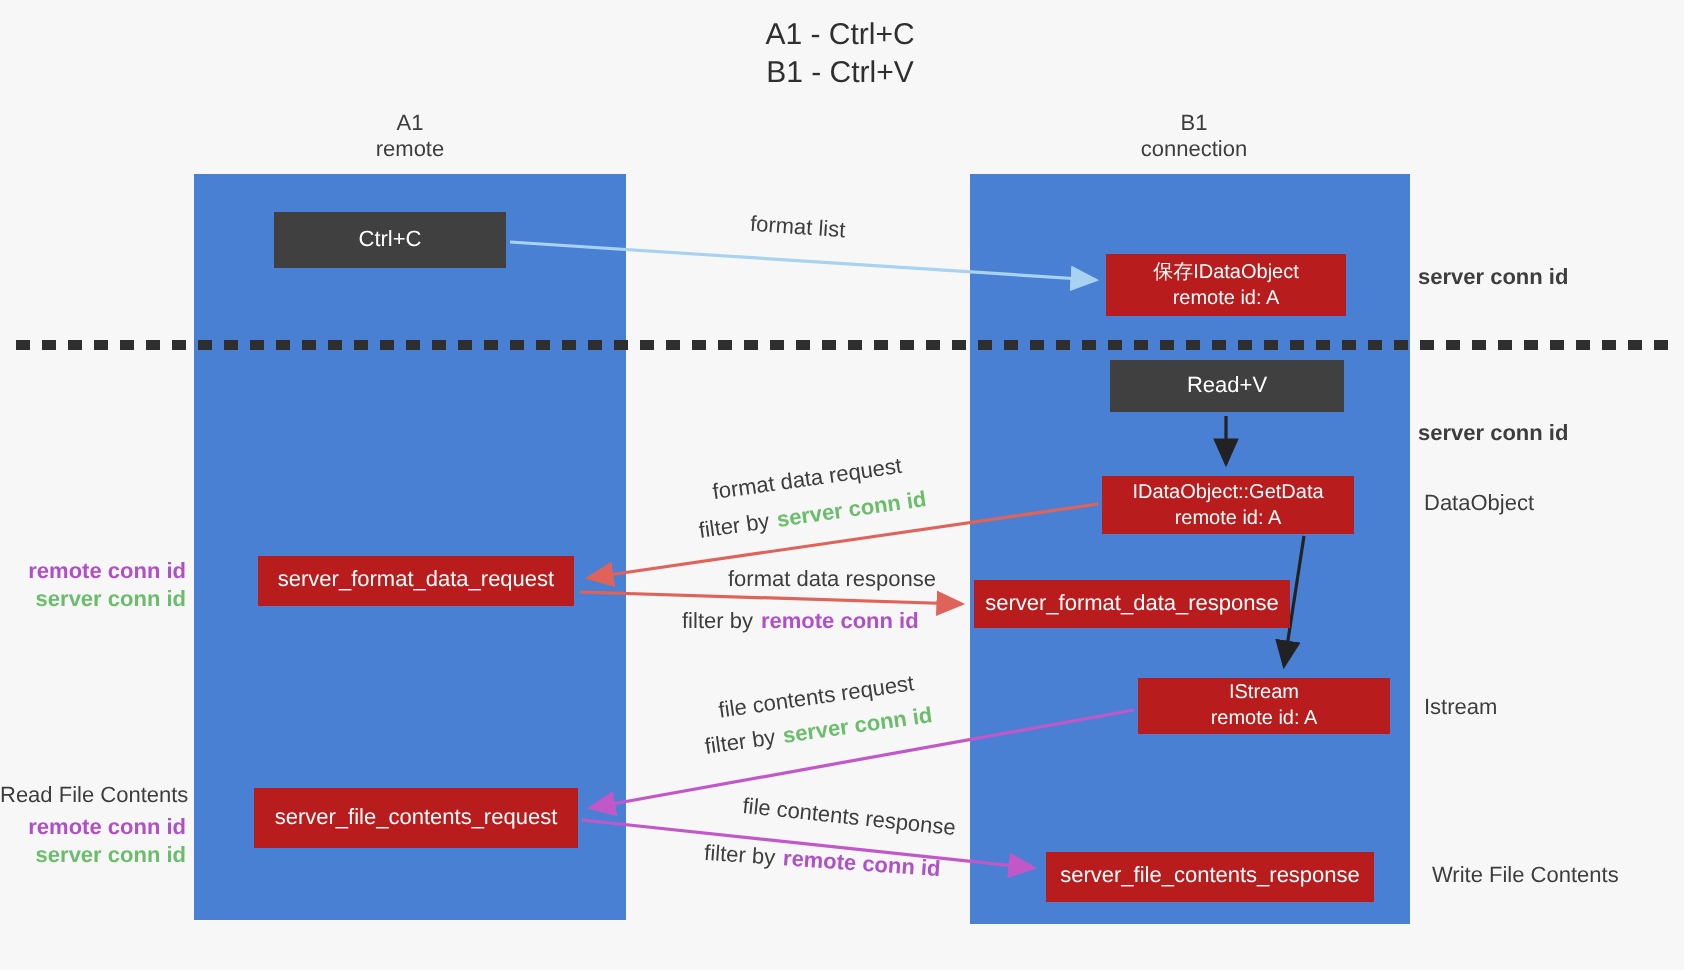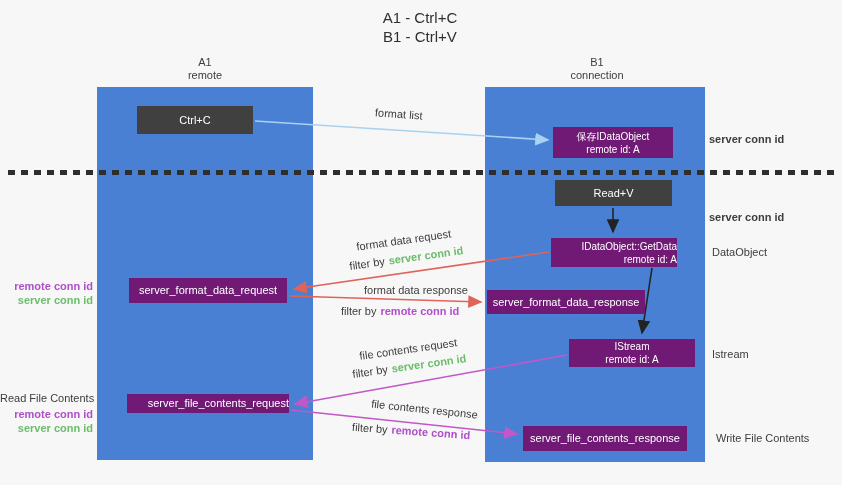--- a/index.html
+++ b/index.html
@@ -25,31 +25,31 @@
   .separator{left:8px;top:170px;width:826px;height:5px;z-index:3;
     background:repeating-linear-gradient(90deg,#2e2e2e 0 7px,transparent 7px 13px);}
 
   
   .arrows{left:0;top:0;z-index:1;pointer-events:none;}
 
   
   .node{z-index:2;display:flex;flex-direction:column;align-items:center;justify-content:center;
     color:#ffffff;font-size:11px;line-height:13px;text-align:center;box-sizing:border-box;}
   .green-box{background:#404040;}
-  .orange-box{background:#701a75;}
+  .orange-box{background:#b91c1c;}
   .node .l2{font-size:10px;}
 
   .ctrl-c{left:137px;top:106px;width:116px;height:28px;}
   .ctrl-v{left:555px;top:180px;width:117px;height:26px;}
   .save-obj{left:553px;top:127px;width:120px;height:31px;font-size:10px;}
-  .getdata{left:551px;top:238px;width:126px;height:29px;font-size:10px;align-items:flex-end;}
+  .getdata{left:551px;top:238px;width:126px;height:29px;font-size:10px;}
   .istream-box{left:569px;top:339px;width:126px;height:28px;font-size:10px;}
   .fmt-req{left:129px;top:278px;width:158px;height:25px;}
   .fmt-resp{left:487px;top:290px;width:158px;height:24px;}
-  .file-req{left:127px;top:394px;width:162px;height:19px;align-items:flex-end;}
+  .file-req{left:127px;top:394px;width:162px;height:30px;}
   .file-resp{left:523px;top:426px;width:164px;height:25px;}
 
   
   .arrow-label{z-index:2;color:#3d3d3d;font-size:11px;white-space:nowrap;}
   .conn-green{color:#6bbd6b;font-weight:bold;}
   .conn-purple{color:#b04fc8;font-weight:bold;}
   .filter-val{margin-left:4px;}
 
   .lab-format-list{left:375px;top:108px;transform:rotate(4deg);}
   .lab-fdr-1{left:356px;top:234px;transform:rotate(-8deg);}

